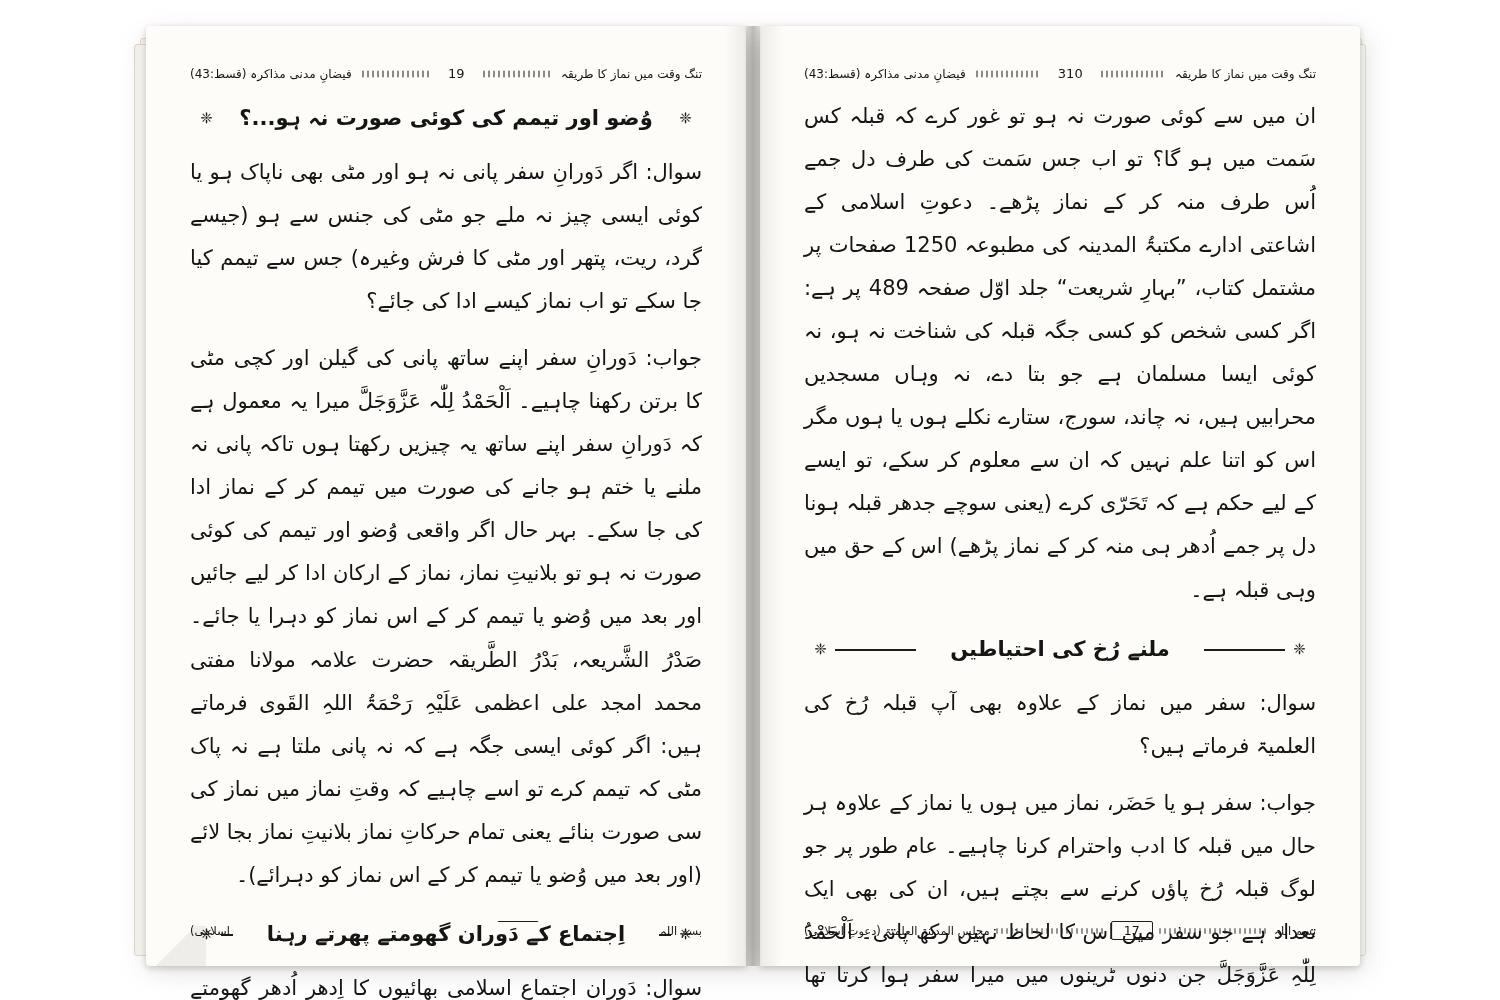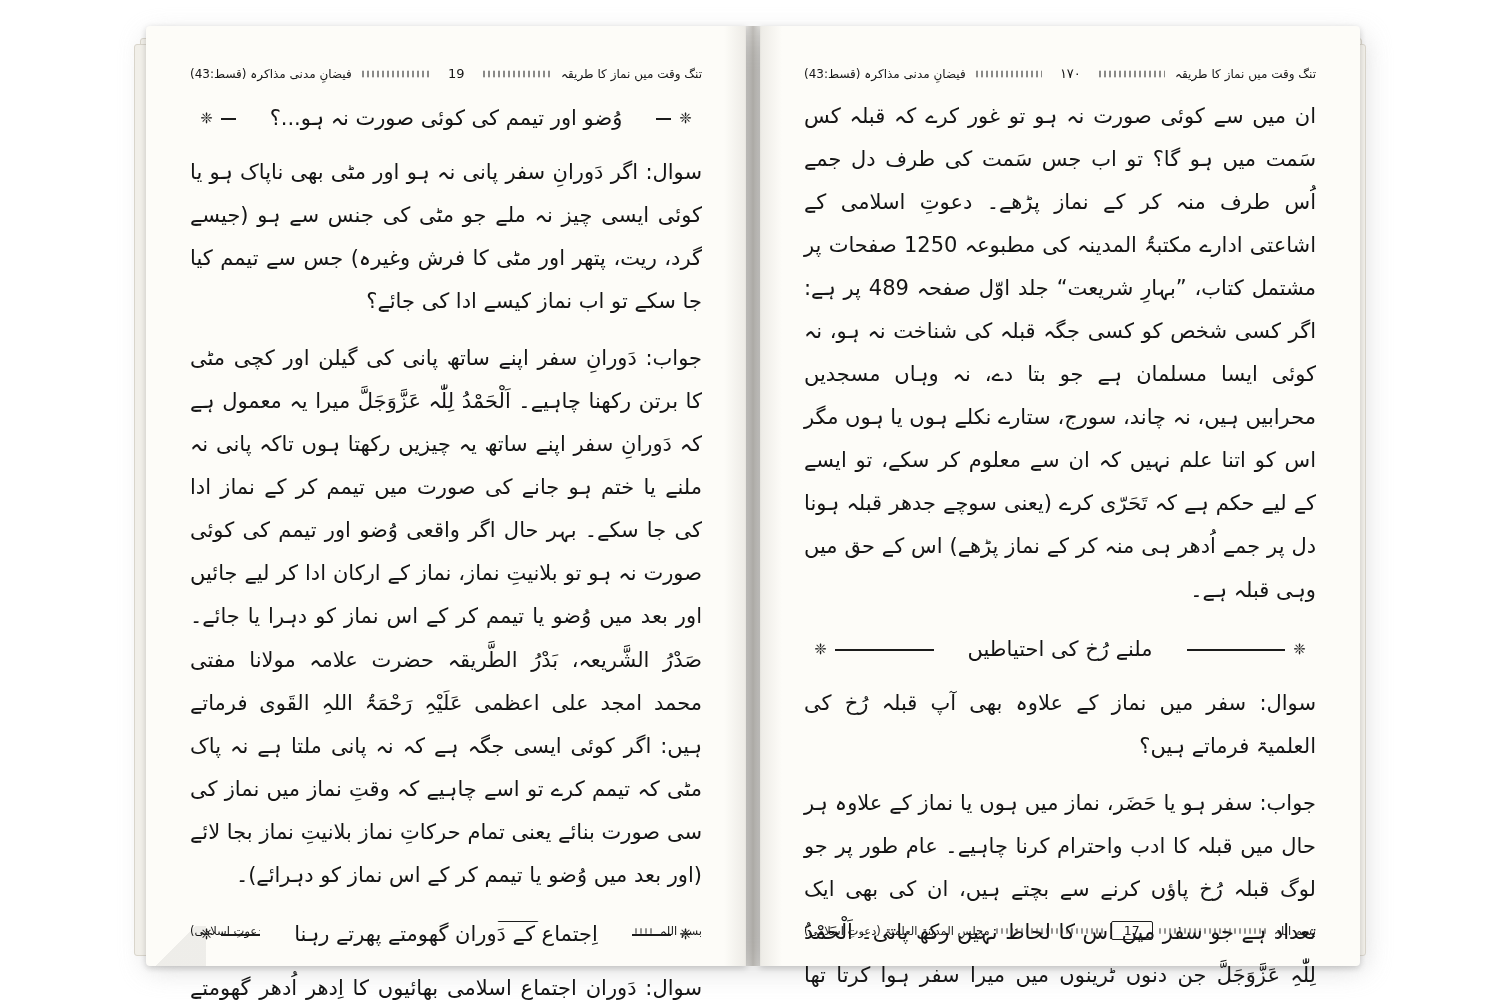--- a/index.html
+++ b/index.html
@@ -126,21 +126,21 @@
   
   .heading {
     position: relative;
     text-align: center;
     margin: 20px 0 16px 0;
     padding: 5px 0;
   }
   .heading .h-text {
     display: inline-block;
     font-size: 21px;
-    font-weight: normal;
+    font-weight: bold;
     padding: 0 34px;
     position: relative;
     z-index: 2;
     background: #fdfcf8;
     text-align: right;
   }
   .heading .h-rule {
     position: absolute;
     left: 6%;
     right: 6%;
@@ -295,21 +295,21 @@
         <div class="curl"></div>
       </div>
     </div>
 
     <div class="page right">
       <div class="page-inner">
 
         <div class="running-head">
           <span class="rh-text">تنگ وقت میں نماز کا طریقہ</span>
           <span class="rh-orn"></span>
-          <span class="rh-num">۱۷۰</span>
+          <span class="rh-num">310</span>
           <span class="rh-orn"></span>
           <span class="rh-text">فیضانِ مدنی مذاکرہ (قسط:43)</span>
         </div>
 
         <p class="body">ان میں سے کوئی صورت نہ ہو تو غور کرے کہ قبلہ کس سَمت میں ہو گا؟ تو اب جس سَمت کی طرف دل جمے اُس طرف منہ کر کے نماز پڑھے۔ دعوتِ اسلامی کے اشاعتی ادارے مکتبۃُ المدینہ کی مطبوعہ 1250 صفحات پر مشتمل کتاب، ”بہارِ شریعت“ جلد اوّل صفحہ 489 پر ہے: اگر کسی شخص کو کسی جگہ قبلہ کی شناخت نہ ہو، نہ کوئی ایسا مسلمان ہے جو بتا دے، نہ وہاں مسجدیں محرابیں ہیں، نہ چاند، سورج، ستارے نکلے ہوں یا ہوں مگر اس کو اتنا علم نہیں کہ ان سے معلوم کر سکے، تو ایسے کے لیے حکم ہے کہ تَحَرّی کرے (یعنی سوچے جدھر قبلہ ہونا دل پر جمے اُدھر ہی منہ کر کے نماز پڑھے) اس کے حق میں وہی قبلہ ہے۔</p>
 
         <div class="heading">
           <span class="h-rule"></span>
           <span class="h-orn l">❈</span>
           <span class="h-orn r">❈</span>

